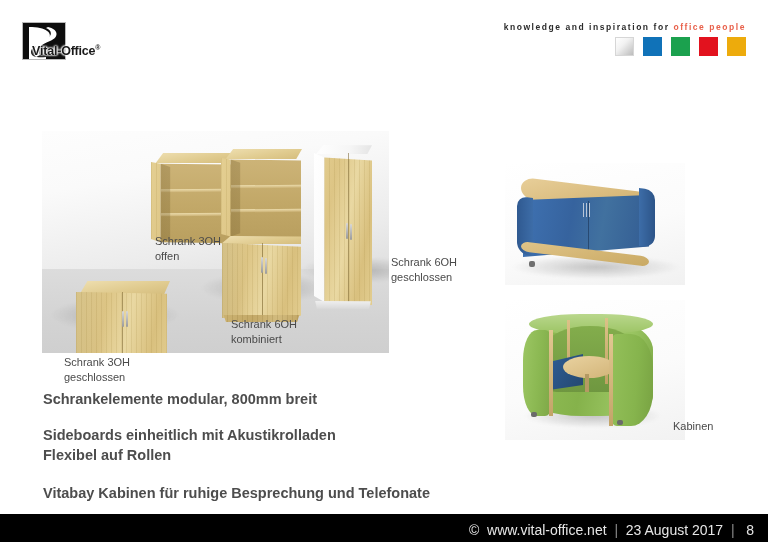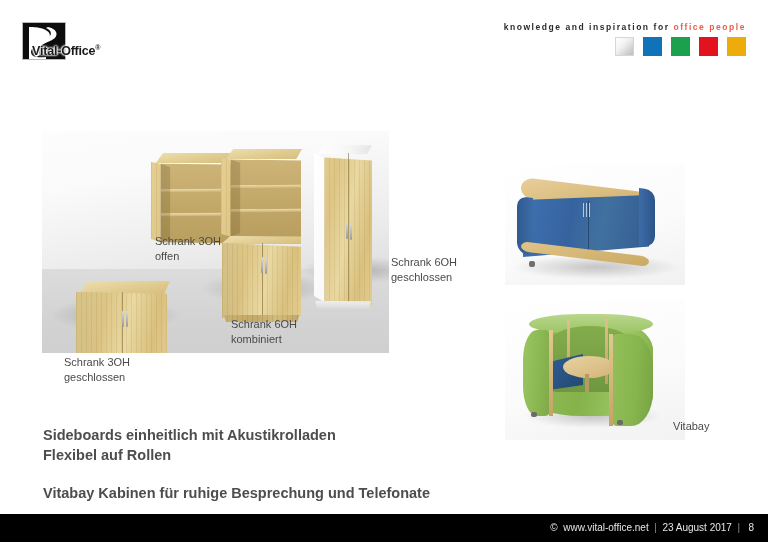--- a/index.html
+++ b/index.html
@@ -160,21 +160,21 @@
   }
 
   
   .footer {
     position: absolute; left: 0; bottom: 0;
     width: 768px; height: 28px;
     background: #000000;
   }
   .footer-text {
     position: absolute; right: 14px; top: 8px;
-    font-size: 10px; color: #e6e6e6;
+    font-size: 14px; color: #e6e6e6;
     white-space: pre;
   }
   .footer-sep { color: #8a8a8a; }
 </style>
 </head>
 <body>
 
 <div class="slide">
 
   <div class="logo-wrap">
@@ -269,20 +269,21 @@
 offen</div>
     <div class="rlabel" style="left:189px; top:186px;">Schrank 6OH
 kombiniert</div>
   </div>
 
   <div class="rlabel" style="left:391px; top:255px;">Schrank 6OH
 geschlossen</div>
   <div class="rlabel" style="left:64px; top:355px;">Schrank 3OH
 geschlossen</div>
 
+  <div class="btext b1">Schrankelemente modular, 800mm breit</div>
   <div class="btext b2">Sideboards einheitlich mit Akustikrolladen
 Flexibel auf Rollen</div>
   <div class="btext b3">Vitabay Kabinen für ruhige Besprechung und Telefonate</div>
 
   <div class="render-qi">
     <div class="shadow-blob" style="left:6px; top:92px; width:170px; height:24px;"></div>
 
     <div style="position:absolute; left:16px; top:22px; width:130px; height:22px;
                 background:linear-gradient(160deg,#e8cf9a 0%,#d9bb7d 55%,#caa965 100%);
                 border-radius:14px/11px; transform: skewY(7deg);"></div>
@@ -341,19 +342,19 @@
                 background:linear-gradient(180deg,#e2c892,#c3a468);"></div>
 
     <div style="position:absolute; left:106px; top:34px; width:42px; height:92px;
                 background:linear-gradient(95deg,#94c05a 0%,#86b44d 60%,#78a242 100%);
                 border-radius:6px 22px 22px 6px/8px 34px 34px 8px;"></div>
     <div style="position:absolute; left:104px; top:34px; width:4px; height:92px;
                 background:linear-gradient(180deg,#e2c892,#c3a468);"></div>
     <div style="position:absolute; left:26px; top:112px; width:6px; height:5px; background:#6b6b6b; border-radius:2px;"></div>
     <div style="position:absolute; left:112px; top:120px; width:6px; height:5px; background:#6b6b6b; border-radius:2px;"></div>
   </div>
-  <div class="rlabel-right" style="left:673px; top:419px;">Vitabay</div>
+  <div class="rlabel-right" style="left:673px; top:419px;">Kabinen</div>
 
   <div class="footer">
     <div class="footer-text"><span>©</span>&nbsp;&nbsp;<span>www.vital-office.net</span>&nbsp;&nbsp;<span class="footer-sep">|</span>&nbsp;&nbsp;<span>23 August 2017</span>&nbsp;&nbsp;<span class="footer-sep">|</span>&nbsp;&nbsp;&nbsp;<span>8</span></div>
   </div>
 
 </div>
 
 </body></html>

